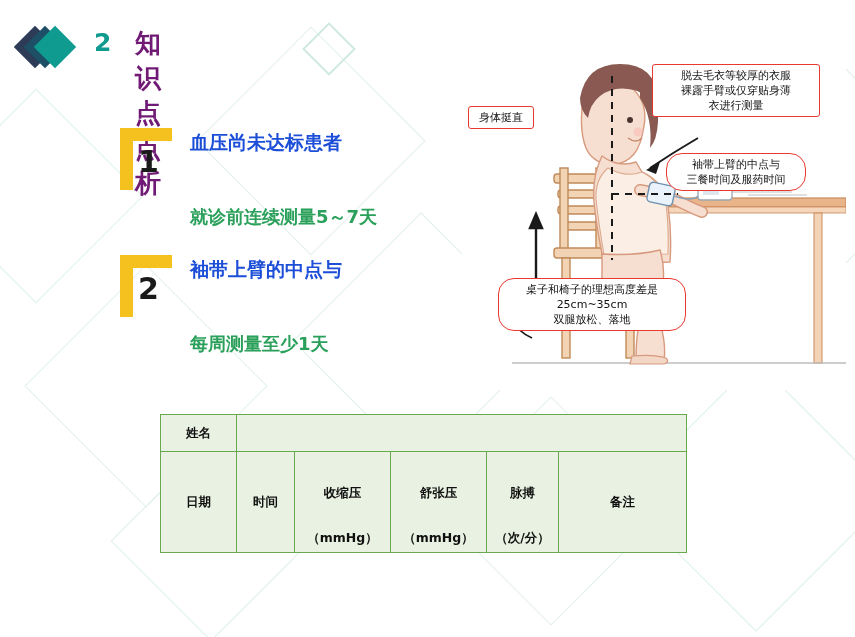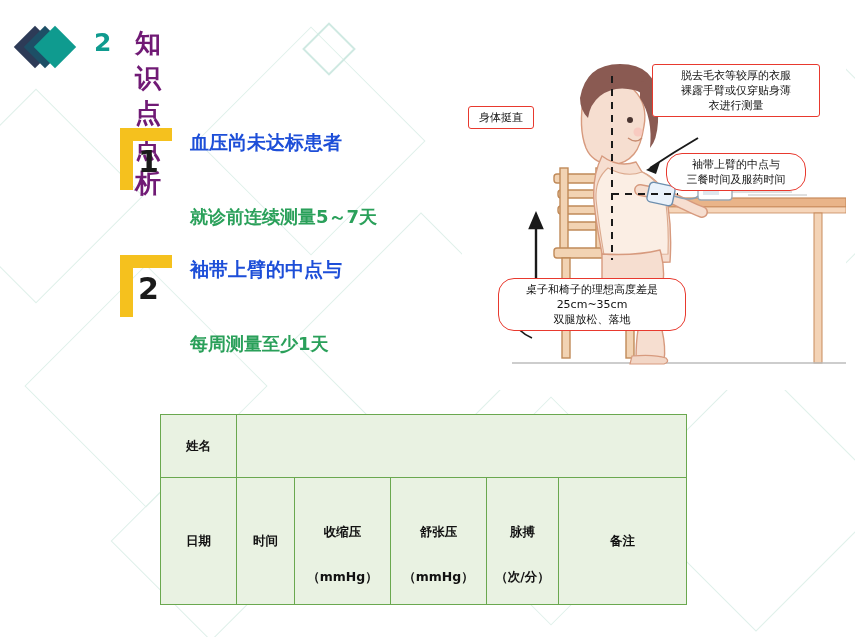--- a/index.html
+++ b/index.html
@@ -171,21 +171,21 @@
     border-collapse: collapse;
     table-layout: fixed;
   }
   table.record td {
     border: 1px solid #6aa84f;
     font-size: 12.5px;
     color: #111111;
     text-align: center;
     vertical-align: middle;
     font-weight: bold;
-    padding: 18px 3px;
+    padding: 5px 3px;
   }
   table.record td.head {
     background: #e9f2e2;
     height: 26px;
   }
   table.record td.headtall {
     background: #e9f2e2;
     height: 62px;
   }
   table.record td.body {

